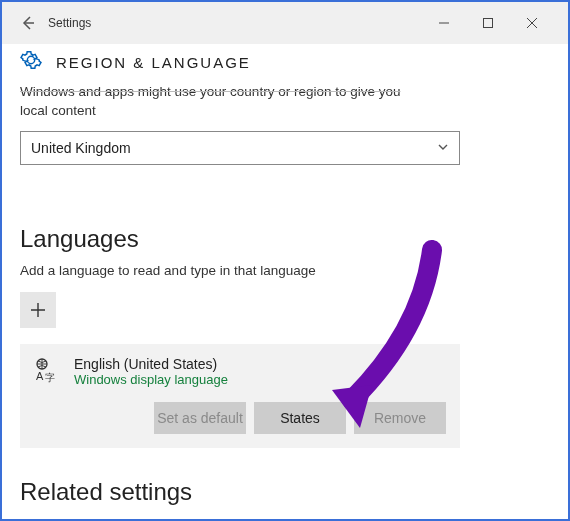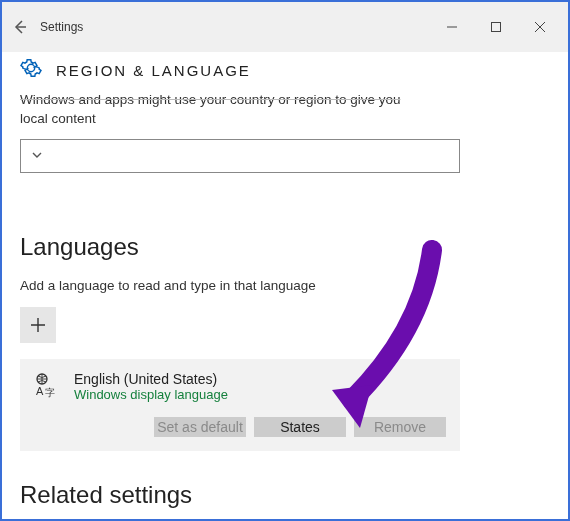--- a/index.html
+++ b/index.html
@@ -1,48 +1,48 @@
 <!DOCTYPE html>
 <html><head>
 <meta charset="utf-8">
 <style>
 * { box-sizing: border-box; margin: 0; padding: 0; font-family: "Segoe UI", Tahoma, sans-serif; }
 html, body { width: 570px; height: 521px; }
 body { background: #fff; border: 2px solid #3a6fd8; overflow: hidden; position: relative; }
 
-.titlebar { height: 50px; background: #f0f0f0; display: flex; align-items: center; padding: 0 6px; }
+.titlebar { height: 42px; background: #f0f0f0; display: flex; align-items: center; padding: 0 14px; }
 .titlebar .back { width: 24px; height: 24px; display:flex; align-items:center; justify-content:center; color:#555; margin-right: 8px; }
 .titlebar .title { font-size: 12px; color: #333; flex: 1; }
 .titlebar .winctrl { width: 44px; height: 30px; display:flex; align-items:center; justify-content:center; color:#444; }
 
 .header { display:flex; align-items:center; padding: 5px 18px 6px 18px; }
 .header .gear { margin-right: 14px; color:#0262b8; }
 .header .h1 { font-size: 15px; letter-spacing: 2px; color:#222; font-weight:400; }
 
 .content { padding: 0 18px; }
 .desc { font-size: 13.5px; color:#333; line-height: 1.4; margin-top: 2px; }
 
 .dropdown { margin-top: 10px; width: 440px; height: 34px; border: 1px solid #888; display:flex; align-items:center; padding: 0 10px; justify-content:space-between; }
 .dropdown span { font-size: 14px; color:#222; }
 .dropdown .chev { color:#555; }
 
 .section-h { font-size: 24px; font-weight: 300; color:#222; margin-top: 60px; }
-.section-sub { font-size: 13.5px; color:#333; margin-top: 17px; }
+.section-sub { font-size: 13.5px; color:#333; margin-top: 10px; }
 
 .addlang { display:flex; align-items:center; margin-top: 14px; }
 .addlang .plusbox { width: 36px; height: 36px; background:#e6e6e6; display:flex; align-items:center; justify-content:center; margin-right: 14px; }
 .addlang .pluslabel { font-size:14px; color:#222; }
 
 .langcard { margin-top: 16px; background:#f2f2f2; padding: 12px 14px 14px 14px; width: 440px; position:relative; }
 .langrow { display:flex; align-items:flex-start; }
 .langicon { width:30px; margin-right:10px; color:#333; margin-top:2px; }
 .langtext .name { font-size:14px; color:#222; }
 .langtext .sub { font-size:13px; color:#15803d; }
 .btnrow { margin-top: 14px; margin-left: 120px; display:flex; gap: 8px; }
-.btn { width:96px; height:20px; background:#ccc; display:flex; align-items:center; justify-content:center; font-size:14px; }
+.btn { width:96px; height:32px; background:#ccc; display:flex; align-items:center; justify-content:center; font-size:14px; }
 .btn.disabled { color:#8a8a8a; }
 .btn.enabled { color:#222; }
 
 .arrow-overlay { position:absolute; left: 300px; top: 238px; pointer-events:none; }
 </style>
 </head>
 <body>
 
 <div class="titlebar">
   <div class="back">
@@ -78,20 +78,21 @@
   <div class="h1">REGION &amp; LANGUAGE</div>
 </div>
 
 <div class="content">
   <div class="desc">
     <span style="text-decoration:line-through; text-decoration-color:#bbb;">Windows and apps might use your country or region to give you</span><br>
     <span>local content</span>
   </div>
 
   <div class="dropdown">
+    <span>United Kingdom</span>
     <span class="chev">
       <svg width="12" height="12" viewBox="0 0 12 12">
           <path d="M2 4 L6 8 L10 4" stroke="#555" stroke-width="1.4" fill="none"></path>
         </svg>
     </span>
   </div>
 
   <div class="section-h">Languages</div>
   <div class="section-sub">Add a language to read and type in that language</div>
 

